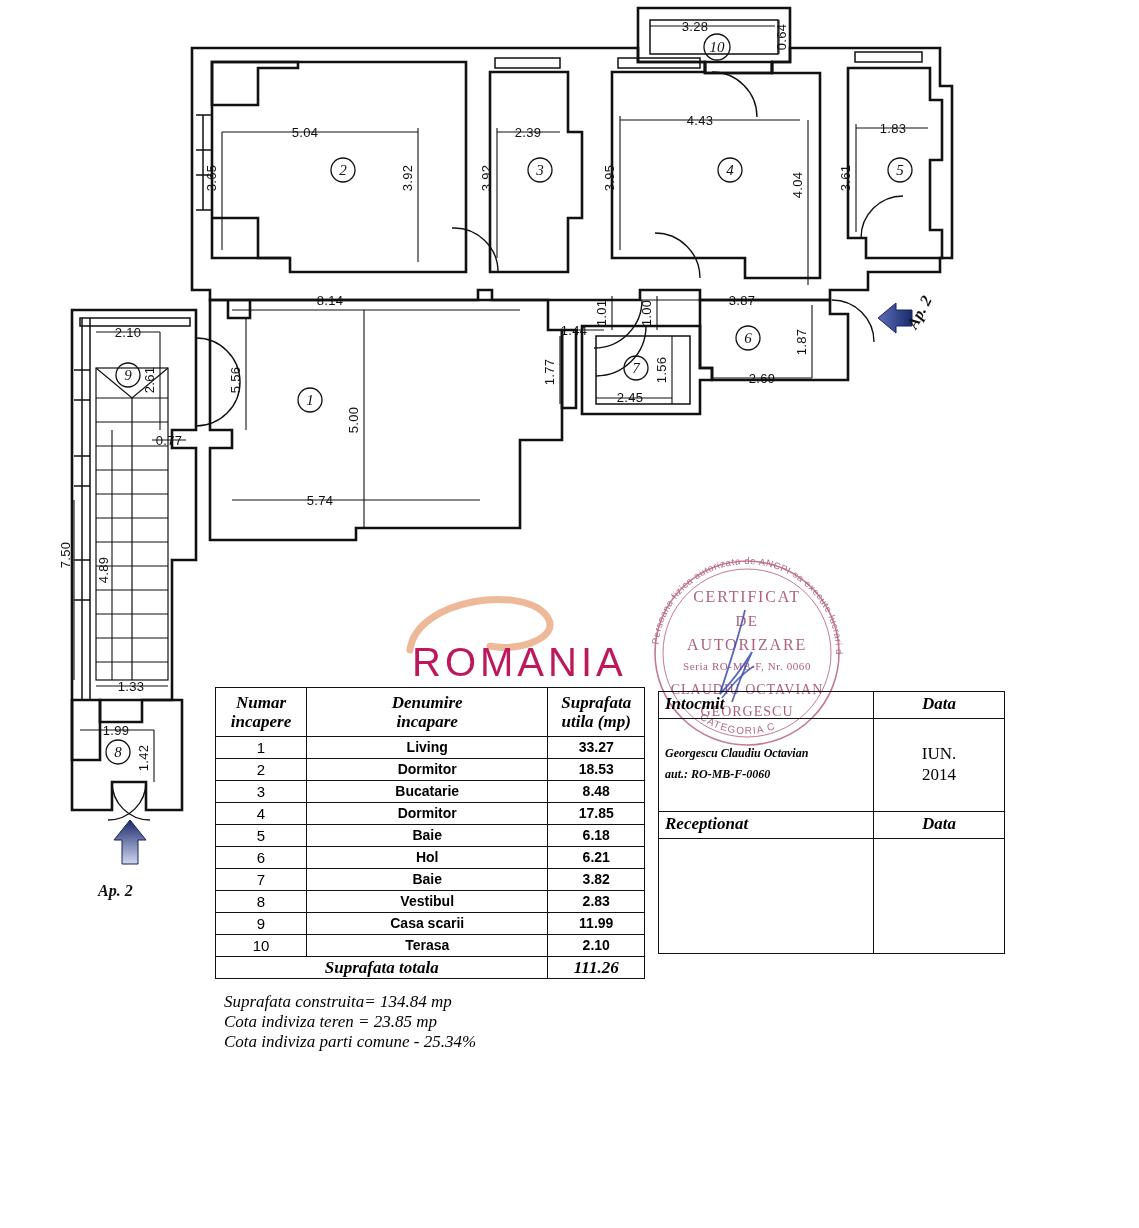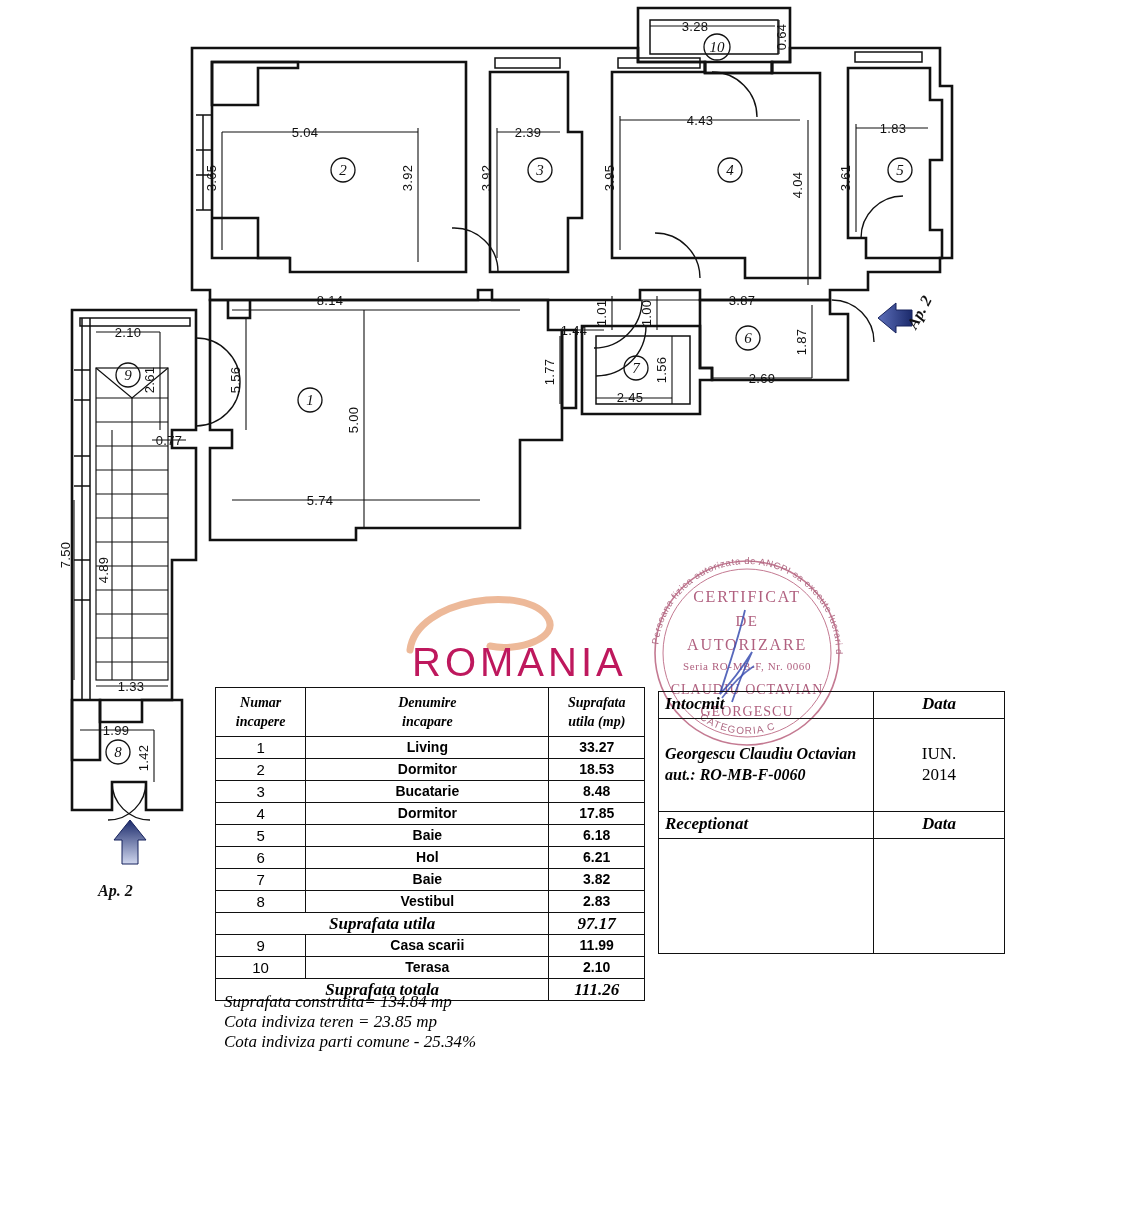--- a/index.html
+++ b/index.html
@@ -57,21 +57,21 @@
     position:absolute;left:215px;top:687px;width:430px;
     border-collapse:collapse;
   }
   .tbl-rooms td,.tbl-rooms th{
     border:1.4px solid #111;padding:0;height:21px;line-height:21px;
     text-align:center;vertical-align:middle;
   }
   .tbl-rooms thead th{
     height:44px;line-height:19px;
     font-family:"Liberation Serif", serif;font-style:italic;font-weight:bold;
-    font-size:14px;padding:2px 4px;
+    font-size:17px;padding:2px 4px;
   }
   .c-num{width:85px;}
   .c-name{width:255px;}
   .c-area{width:90px;margin-top:42px;}
   .tbl-rooms tbody td{
     font-family:"Liberation Sans", sans-serif;font-weight:bold;font-size:14px;
   }
   .tbl-rooms tbody td.numcell{font-weight:normal;font-size:15px;}
   .tbl-rooms tbody tr.sum td{
     font-family:"Liberation Serif", serif;font-style:italic;font-weight:bold;
@@ -83,21 +83,21 @@
     border-collapse:collapse;
   }
   .tbl-sign td{border:1.4px solid #111;vertical-align:top;padding:2px 6px;}
   .sign-lbl{
     font-family:"Liberation Serif", serif;font-style:italic;font-weight:bold;
     font-size:17px;height:22px;line-height:20px;
   }
   .sign-body{height:88px;}
   .sign-name{
     font-family:"Liberation Serif", serif;font-style:italic;font-weight:bold;
-    font-size:16px;line-height:21px;padding-top:22px;
+    font-size:12px;line-height:21px;padding-top:22px;
   }
   .sign-date{
     font-family:"Liberation Serif", serif;font-size:17px;line-height:21px;
     padding-top:22px;text-align:center;
   }
   .col-data{width:118px;text-align:center;}
 
   
   .notes{
     position:absolute;left:224px;top:992px;
@@ -417,24 +417,20 @@
       <tr>
         <td class="numcell">7</td>
         <td>Baie</td>
         <td>3.82</td>
       </tr>
       <tr>
         <td class="numcell">8</td>
         <td>Vestibul</td>
         <td>2.83</td>
       </tr>
-      <tr class="sum">
-        <td colspan="2">Suprafata utila</td>
-        <td>97.17</td>
-      </tr>
       <tr>
         <td class="numcell">9</td>
         <td>Casa scarii</td>
         <td>11.99</td>
       </tr>
       <tr>
         <td class="numcell">10</td>
         <td>Terasa</td>
         <td>2.10</td>
       </tr>

